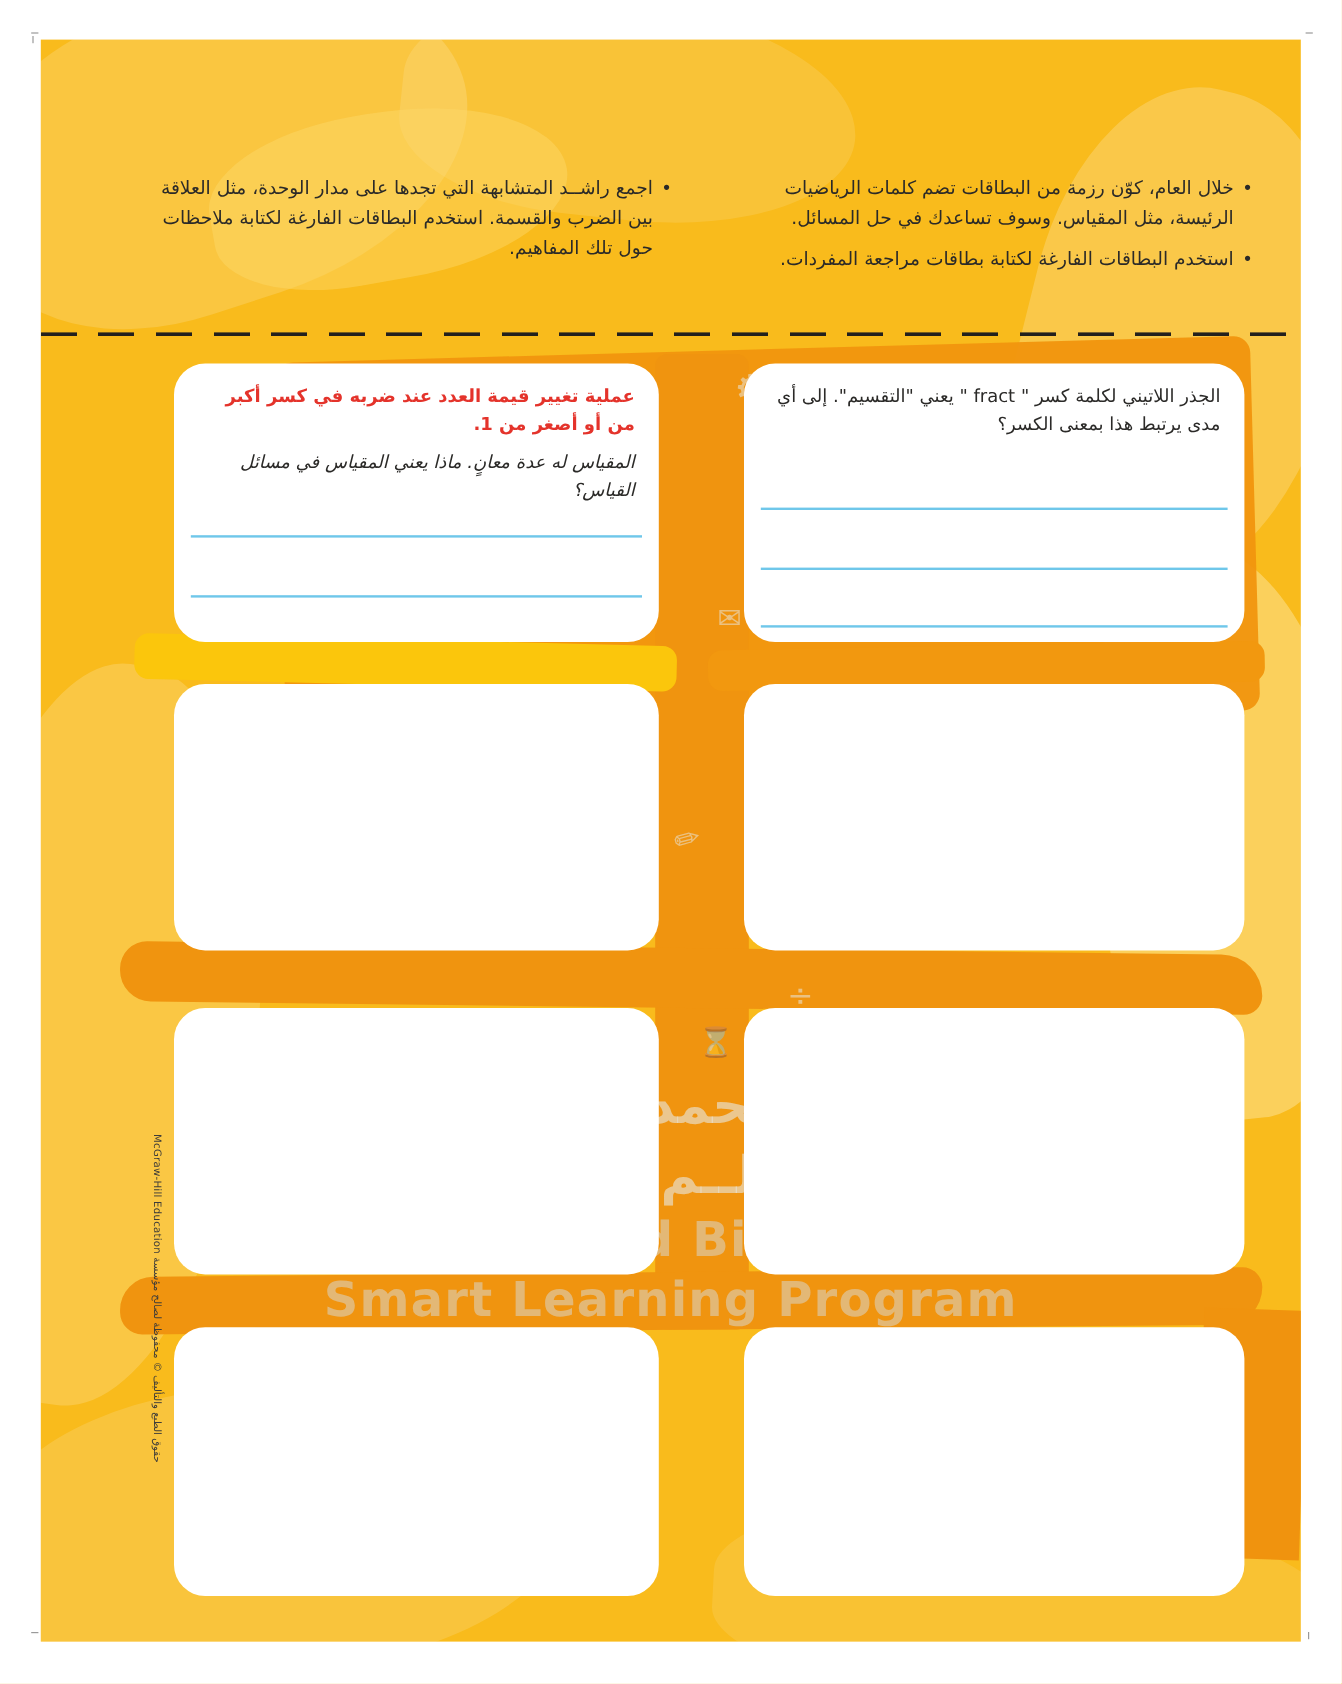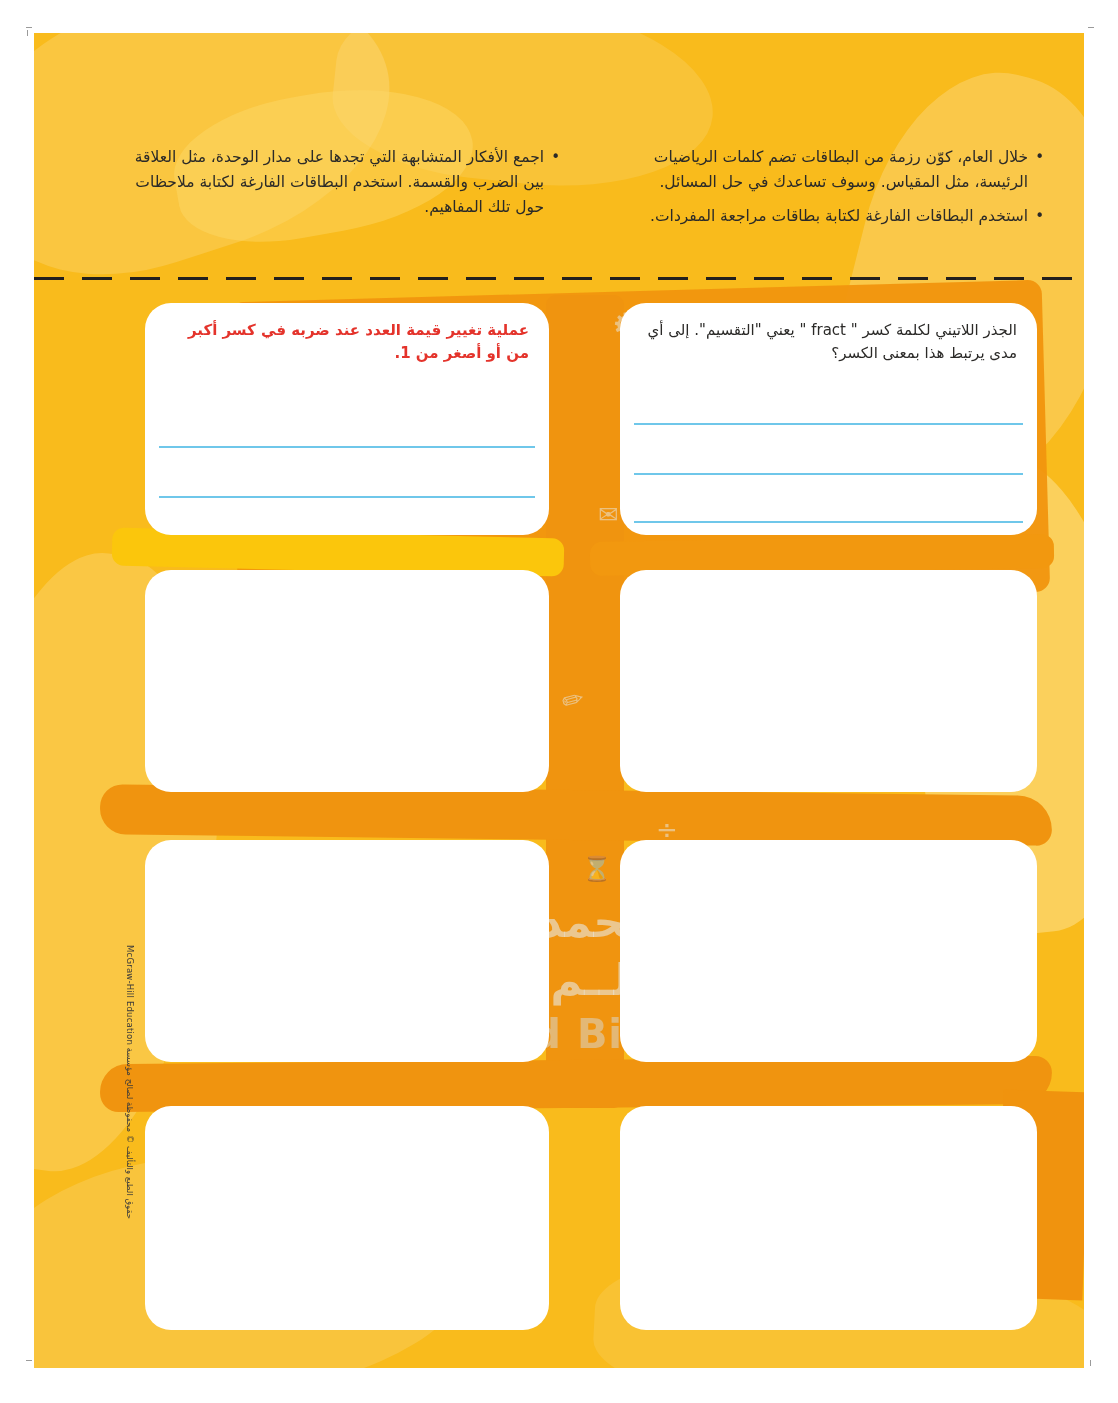--- a/index.html
+++ b/index.html
@@ -100,46 +100,48 @@
         <span class="doodle" style="left: 548px; top: 822px; font-size: 24px; transform: rotate(0deg);">⌛</span>
         <span class="doodle" style="left: 352px; top: 602px; font-size: 24px; transform: rotate(10deg);">⚙</span>
         <span class="doodle" style="left: 564px; top: 468px; font-size: 24px; transform: rotate(0deg);">✉</span>
         <span class="doodle" style="left: 672px; top: 612px; font-size: 30px; transform: rotate(0deg);">⊕</span>
       </div>
 
     <div id="watermark">
       <div class="wm-ar">برنامج محمد بن راشــد</div>
       <div class="wm-ar">للتعــلــم الذكــي</div>
       <div class="wm-en">Mohammed Bin Rashid</div>
+      <div class="wm-en">Smart Learning Program</div>
     </div>
 
 
     <div id="bullets-right" class="bullet-col">
       <div class="bullet">
         <span class="dot">•</span>
         <span>خلال العام، كوّن رزمة من البطاقات تضم كلمات الرياضيات الرئيسة، مثل المقياس. وسوف تساعدك في حل المسائل.</span>
       </div>
       <div class="bullet">
         <span class="dot">•</span>
         <span>استخدم البطاقات الفارغة لكتابة بطاقات مراجعة المفردات.</span>
       </div>
     </div>
 
     <div id="bullets-left" class="bullet-col">
       <div class="bullet">
         <span class="dot">•</span>
-        <span>اجمع الأفكار المتشابهة التي تجدها على مدار الوحدة، مثل العلاقة بين الضرب والقسمة. استخدم البطاقات الفارغة لكتابة ملاحظات حول تلك المفاهيم.</span>
+        <span>اجمع راشــد المتشابهة التي تجدها على مدار الوحدة، مثل العلاقة بين الضرب والقسمة. استخدم البطاقات الفارغة لكتابة ملاحظات حول تلك المفاهيم.</span>
       </div>
     </div>
 
     <div id="dashed-sep"></div>
 
     <div class="card col-l row1">
       <div class="card-inner">
         <p class="card-title">عملية تغيير قيمة العدد عند ضربه في كسر أكبر من أو أصغر من 1.</p>
+        <p class="card-body">المقياس له عدة معانٍ. ماذا يعني المقياس في مسائل القياس؟</p>
       </div>
       <div class="write-line" style="top:143px;"></div>
       <div class="write-line" style="top:193px;"></div>
     </div>
 
     <div class="card col-r row1">
       <div class="card-inner">
         <p class="card-body" style="font-style:normal;">الجذر اللاتيني لكلمة كسر " fract " يعني "التقسيم". إلى أي مدى يرتبط هذا بمعنى الكسر؟</p>
       </div>
       <div class="write-line" style="top:120px;"></div>

